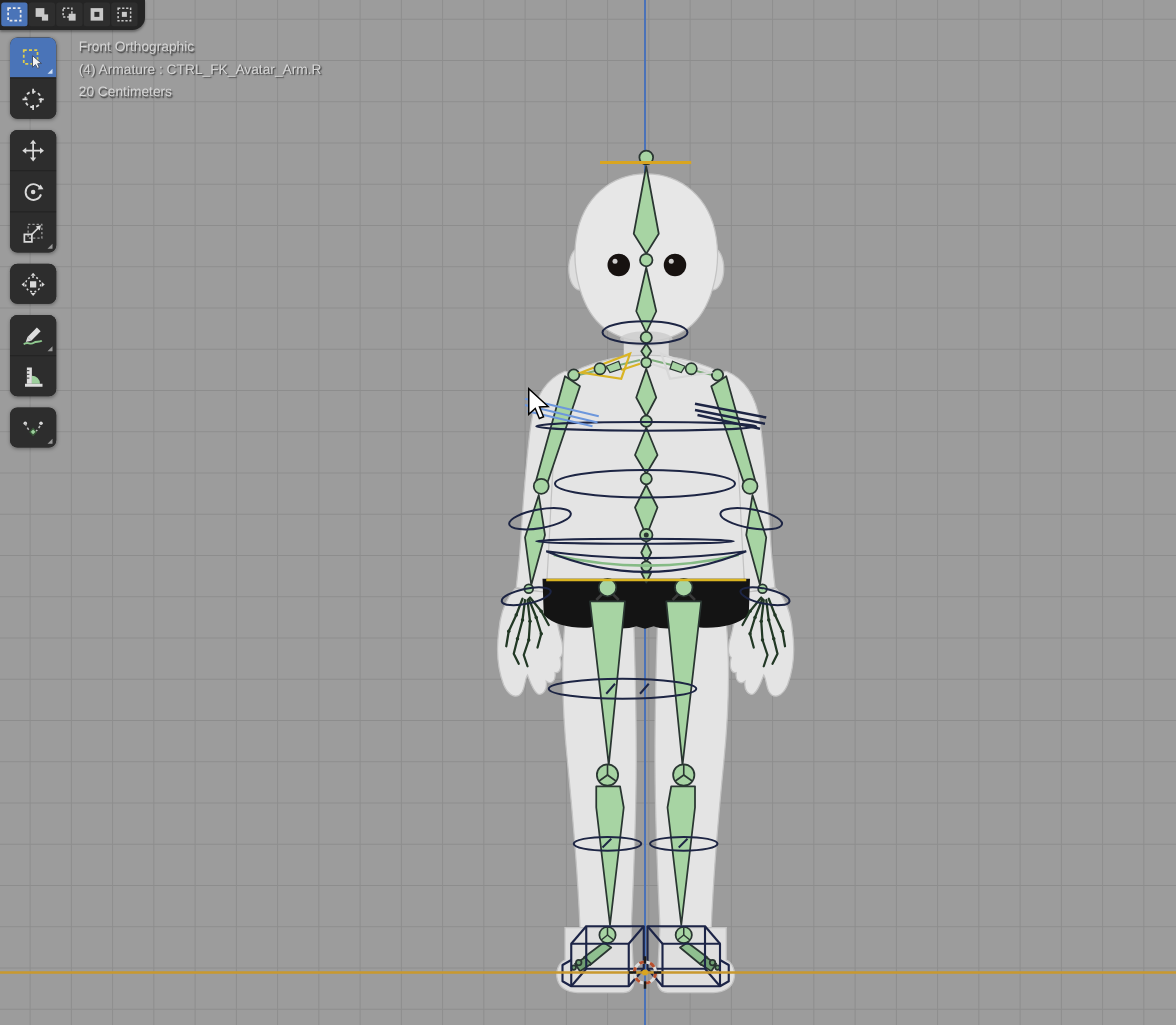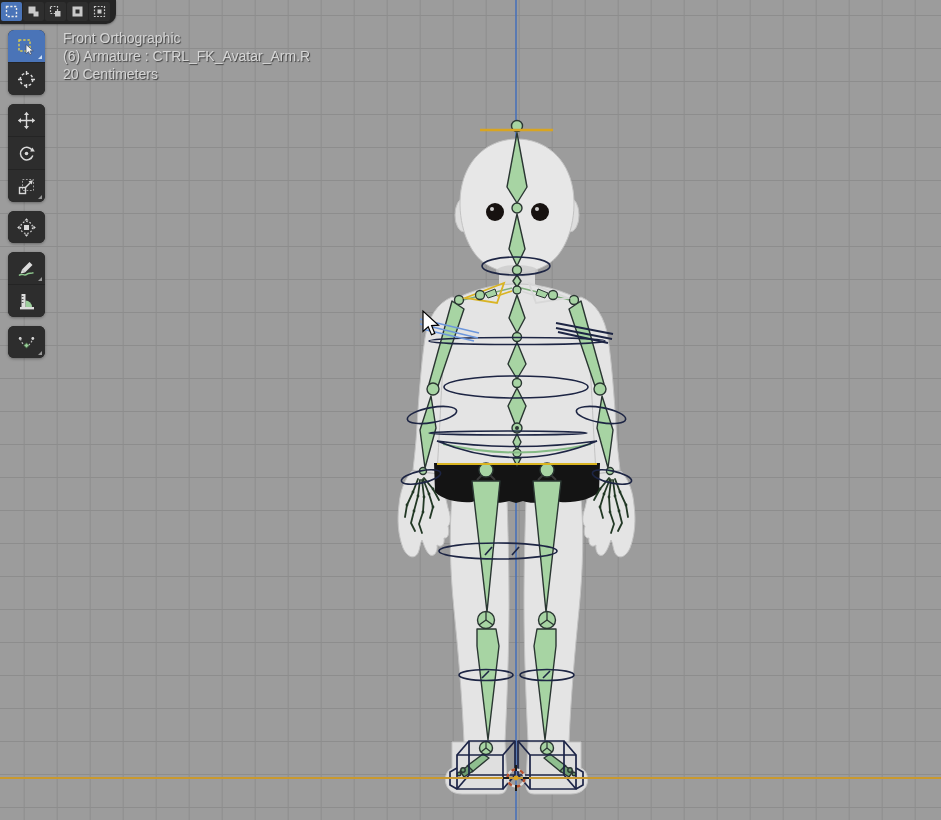--- a/index.html
+++ b/index.html
@@ -10,21 +10,21 @@
     background-image:
       linear-gradient(#8d8d8d 1px, transparent 1px),
       linear-gradient(90deg,#8d8d8d 1px, transparent 1px);
     background-size:33px 33px,33px 33px;
     background-position:0 15px,23.7px 0;
   }
   #scene{position:absolute;left:0;top:0;}
   
   .vp-text{
     position:absolute;left:63px;top:29px;z-index:30;
-    color:#d6d6d6;font-size:14px;line-height:18px;
+    color:#d6d6d6;font-size:11px;line-height:18px;
     text-shadow:1px 1px 1px rgba(45,45,45,.85);
     pointer-events:none;white-space:nowrap;
   }
   
   .mode-bar{
     position:absolute;left:0;top:0;z-index:40;
     background:#242424;border-radius:0 0 10px 0;
     display:flex;gap:1px;padding:1px 6px 2px 1px;height:21px;align-items:center;
     box-shadow:0 1px 2px rgba(0,0,0,.35);
   }
@@ -288,21 +288,21 @@
   <div class="mode-btn">
     <svg width="13" height="13">
       <rect x="1.5" y="1.5" width="10" height="10" fill="none" stroke="#c9c9c9" stroke-width="1.2" stroke-dasharray="1.8 1.4"></rect>
       <rect x="4.5" y="4.5" width="4" height="4" fill="#c9c9c9"></rect>
     </svg>
   </div>
 </div>
 
 <div class="vp-text">
   <div>Front Orthographic</div>
-  <div>(6) Armature : CTRL_FK_Avatar_Arm.R</div>
+  <div>(4) Armature : CTRL_FK_Avatar_Arm.R</div>
   <div>20 Centimeters</div>
 </div>
 
 <div class="toolbar">
   <div class="tool-group">
     <div class="tool-btn active has-sub">
       <svg width="19" height="19">
         <rect x="2" y="3" width="11" height="11" fill="none" stroke="#e0cd4c" stroke-width="1.4" stroke-dasharray="2.4 1.8"></rect>
         <path d="M 9,7.5 L 9,17 L 11.4,14.7 L 12.9,17.7 L 14.5,17 L 13.1,14 L 16.3,13.8 Z" fill="#f2f2f2" stroke="#44536e" stroke-width=".8"></path>
       </svg>

